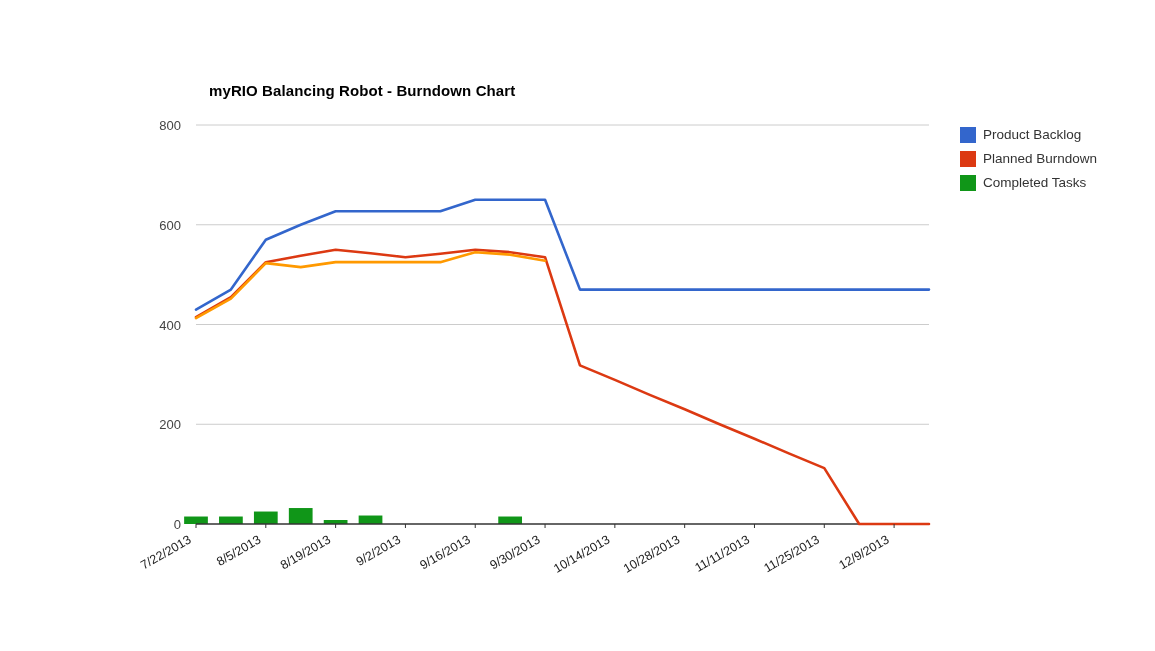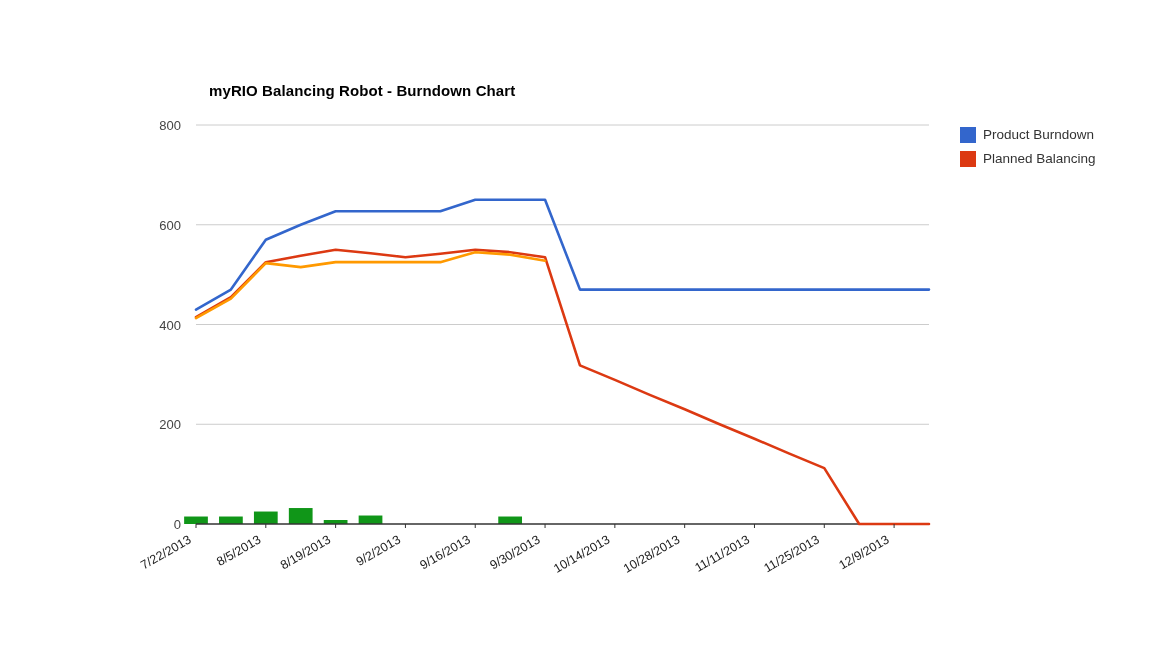--- a/index.html
+++ b/index.html
@@ -131,21 +131,25 @@
         <text x="680.6666666666667" y="542" class="xtick-label" transform="rotate(-30 680.6666666666667 542)" text-anchor="end">10/28/2013</text>
         <text x="750.4761904761905" y="542" class="xtick-label" transform="rotate(-30 750.4761904761905 542)" text-anchor="end">11/11/2013</text>
         <text x="820.2857142857143" y="542" class="xtick-label" transform="rotate(-30 820.2857142857143 542)" text-anchor="end">11/25/2013</text>
         <text x="890.0952380952381" y="542" class="xtick-label" transform="rotate(-30 890.0952380952381 542)" text-anchor="end">12/9/2013</text>
       </g>
   </svg>
 
   <div id="legend">
       <div class="legend-row">
         <span class="legend-swatch" style="background: rgb(51, 102, 204);"></span>
-        <span class="legend-label">Product Burndown</span>
+        <span class="legend-label">Product Backlog</span>
       </div>
       <div class="legend-row">
         <span class="legend-swatch" style="background: rgb(220, 57, 18);"></span>
-        <span class="legend-label">Planned Balancing</span>
+        <span class="legend-label">Planned Burndown</span>
+      </div>
+      <div class="legend-row">
+        <span class="legend-swatch" style="background: rgb(16, 150, 24);"></span>
+        <span class="legend-label">Completed Tasks</span>
       </div>
     </div>
 
 </div>
 
 </body></html>

